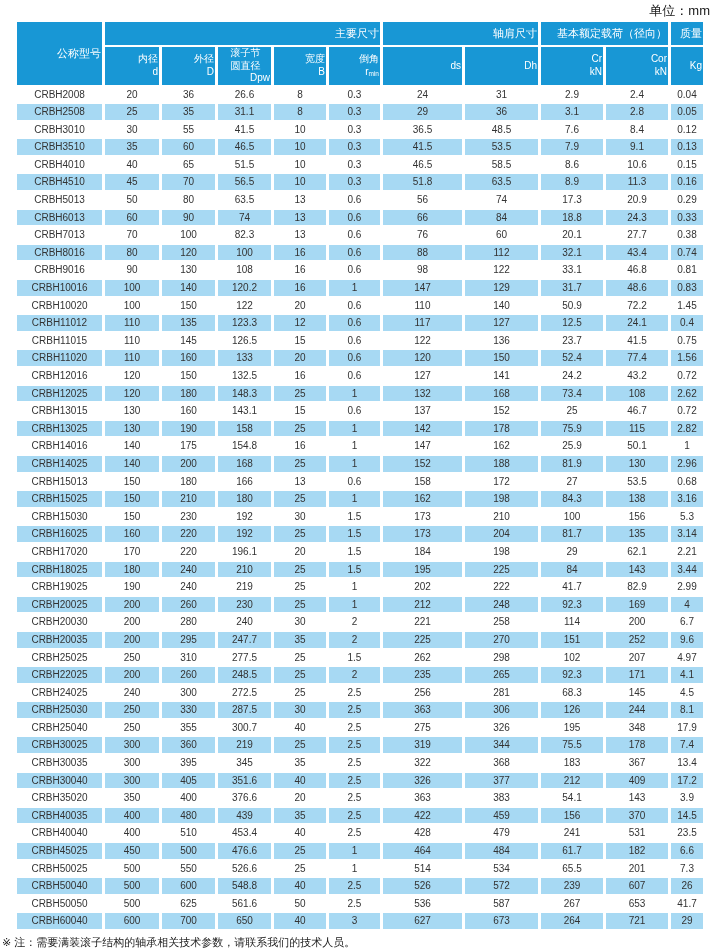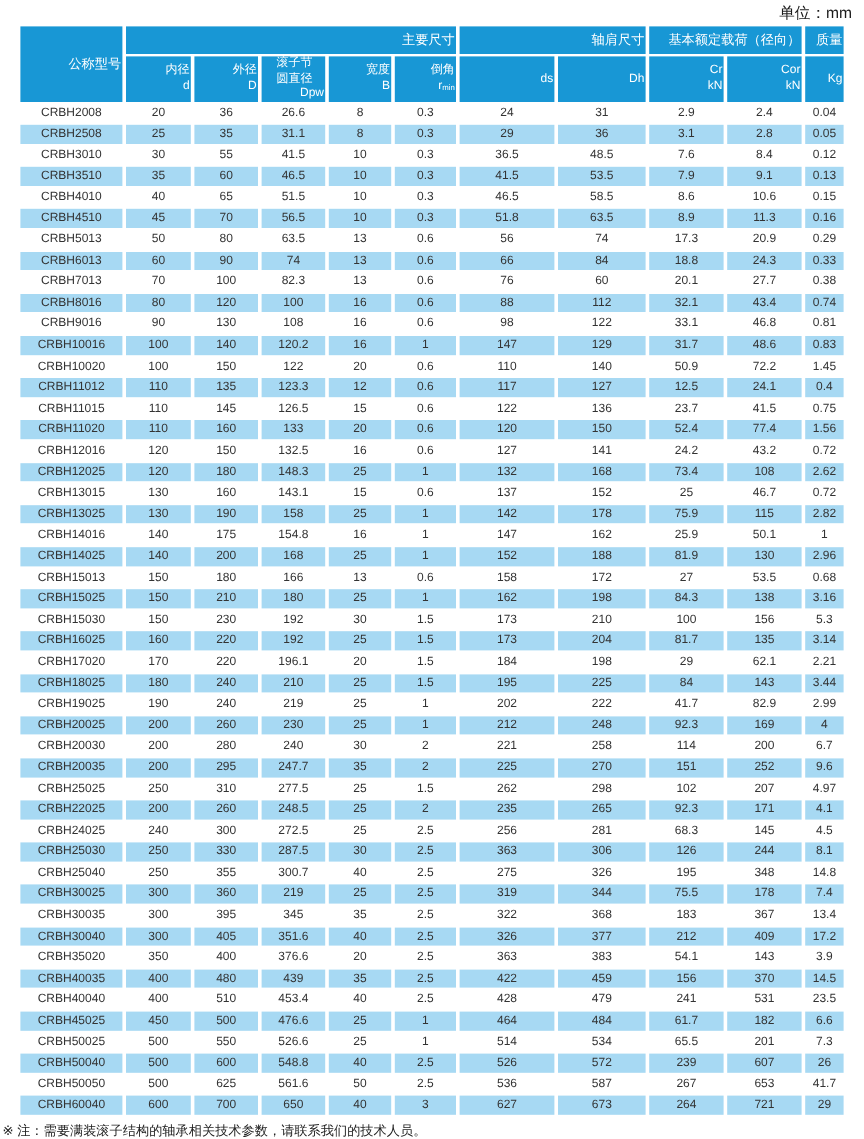--- a/index.html
+++ b/index.html
@@ -577,21 +577,21 @@
           <td>CRBH25040</td>
           <td>250</td>
           <td>355</td>
           <td>300.7</td>
           <td>40</td>
           <td>2.5</td>
           <td>275</td>
           <td>326</td>
           <td>195</td>
           <td>348</td>
-          <td>14.8</td>
+          <td>17.9</td>
         </tr>
         <tr class="stripe">
           <td>CRBH30025</td>
           <td>300</td>
           <td>360</td>
           <td>219</td>
           <td>25</td>
           <td>2.5</td>
           <td>319</td>
           <td>344</td>

